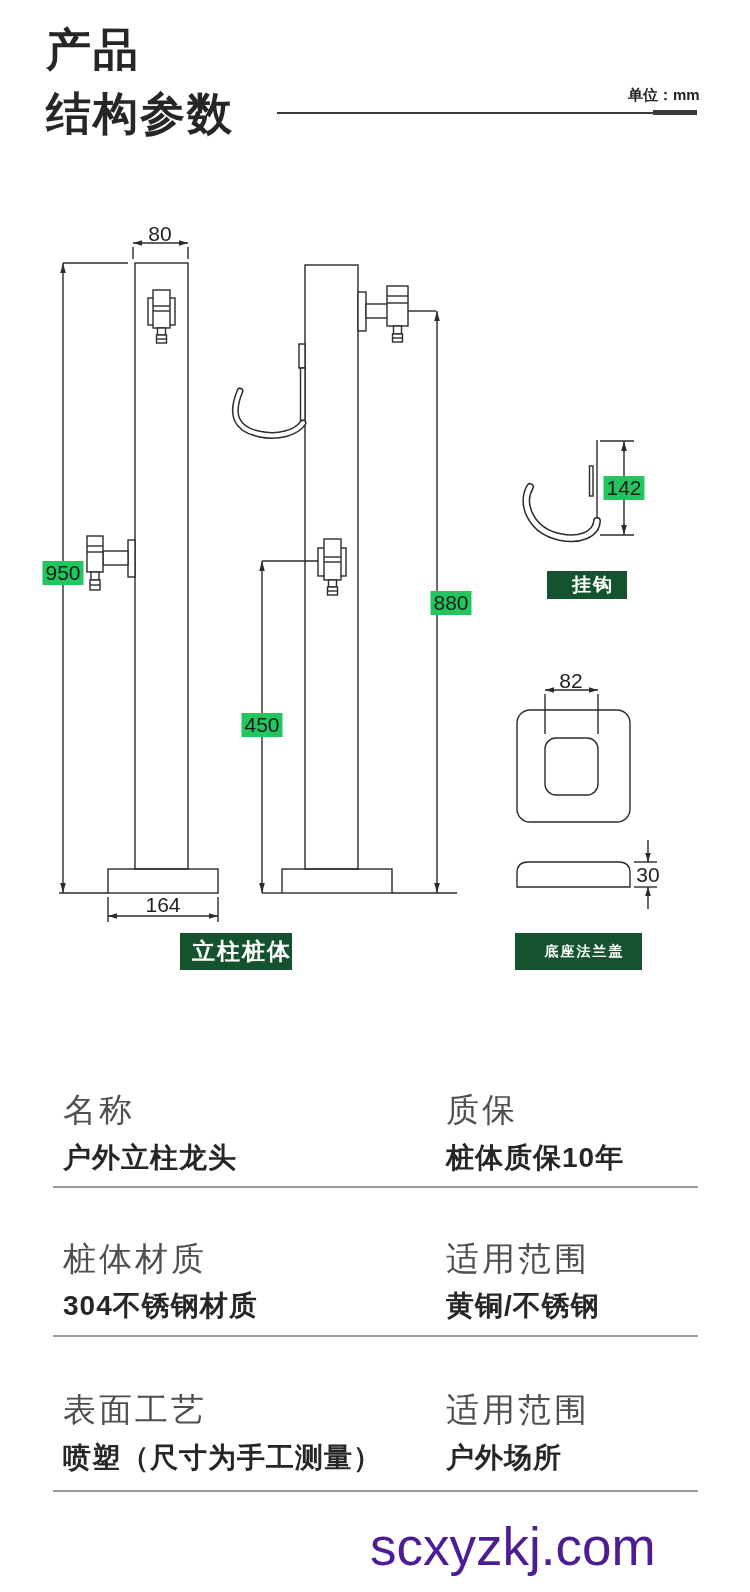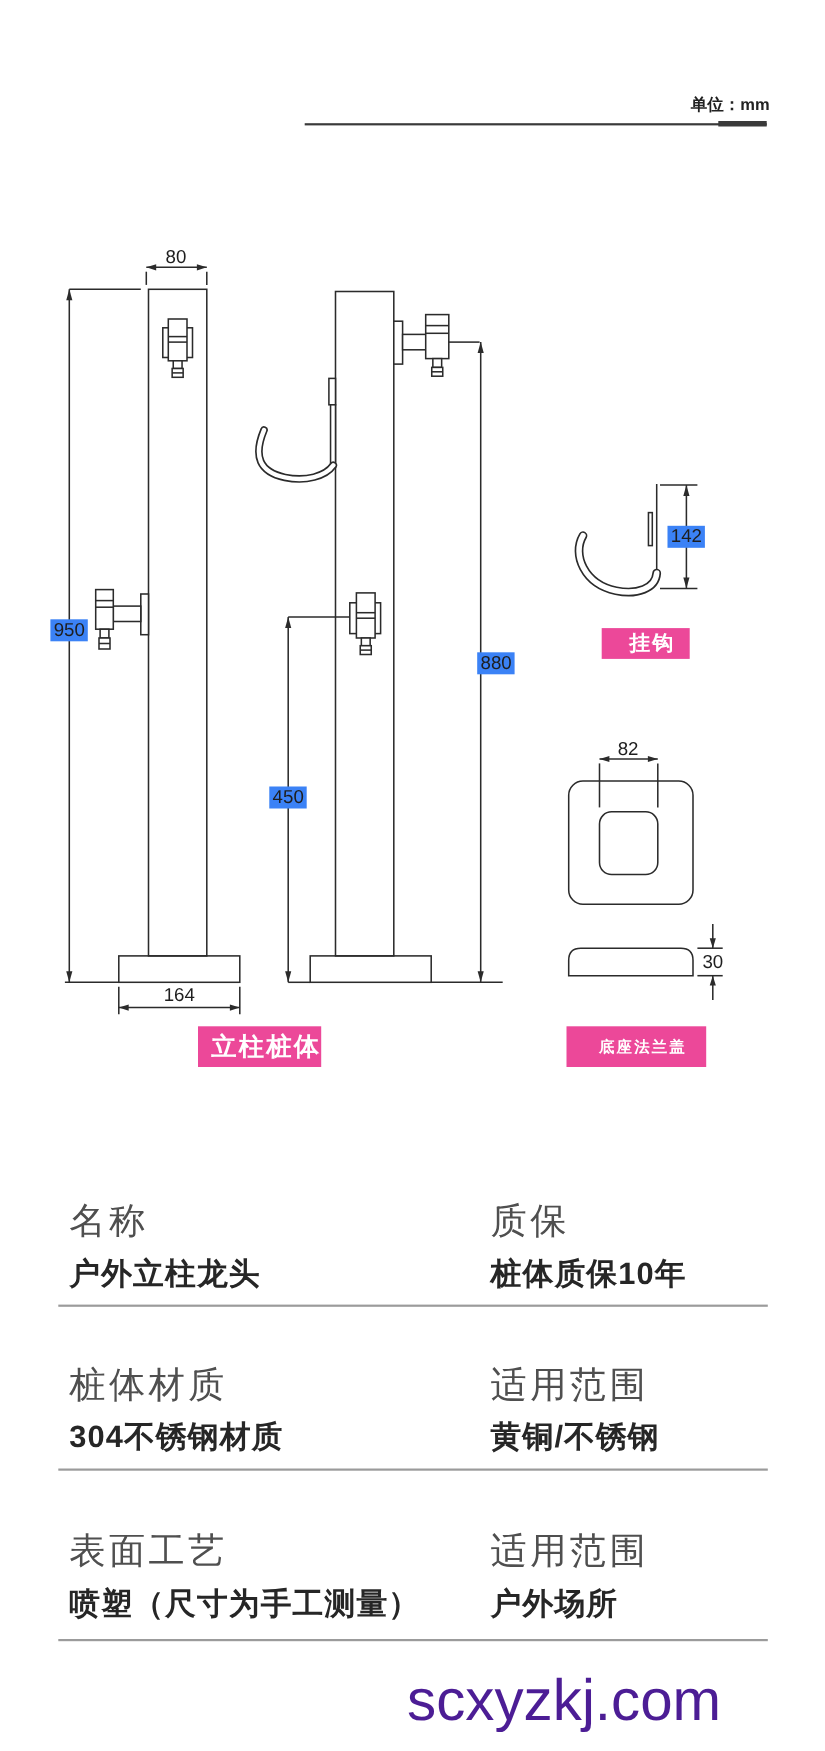--- a/index.html
+++ b/index.html
@@ -10,23 +10,23 @@
   }
   
   .title { position:absolute; left:46px; font-size:45px; font-weight:700; color:#262626; letter-spacing:2px; }
   .title.l1 { top:20px; }
   .title.l2 { top:84px; }
   .unit { position:absolute; left:628px; top:86px; font-size:15px; font-weight:600; color:#222; }
   .hline { position:absolute; left:277px; top:112px; width:420px; height:2px; background:#3a3a3a; }
   .hline-thick { position:absolute; left:653px; top:110px; width:44px; height:5px; background:#3a3a3a; }
   
   .drawing { position:absolute; left:0; top:0; }
-  .dim { position:absolute; transform:translate(-50%,-50%); font-size:17px; color:#1e1e1e; white-space:nowrap; }
-  .dim.bg { background:#3b82f6; padding:0 3px; }
-  .part-label { position:absolute; background:#ec4899; color:#fff; display:flex; align-items:center; justify-content:center; font-weight:700; letter-spacing:2px;padding-left:12px; }
+  .dim { position:absolute; transform:translate(-50%,-50%); font-size:21px; color:#1e1e1e; white-space:nowrap; }
+  .dim.bg { background:#22c55e; padding:0 3px; }
+  .part-label { position:absolute; background:#14532d; color:#fff; display:flex; align-items:center; justify-content:center; font-weight:700; letter-spacing:2px;padding-left:12px; }
   .part-label.col   { left:180px; top:933px; width:112px; height:37px; font-size:23px; }
   .part-label.flg   { left:515px; top:933px; width:127px; height:37px; font-size:14px; }
   .part-label.hook  { left:547px; top:571px; width:80px;  height:28px; font-size:19px; }
   
   .note { position:absolute; left:44px; top:996px; font-size:20px; color:#8c8c8c; letter-spacing:0.5px; white-space:nowrap; }
   
   .spec-label { position:absolute; font-size:33px; font-weight:400; color:#4f4f4f; letter-spacing:3px; }
   .spec-value { position:absolute; font-size:28px; font-weight:700; color:#262626; letter-spacing:1px; }
   .divider { position:absolute; left:53px; width:645px; height:2px; background:#9b9b9b; }
   .c1 { left:63px; } .c2 { left:446px; }
@@ -35,20 +35,22 @@
   .r3l { top:1388px; } .r3v { top:1439px; }
   .d1 { top:1186px; } .d2 { top:1335px; } .d3 { top:1490px; }
   
   .watermark { position:absolute; left:370px; top:1516px; font-size:53px; font-weight:400; color:#4c1d95; }
 </style>
 </head>
 <body>
 
 <div class="page">
 
+  <div class="title l1">产品</div>
+  <div class="title l2">结构参数</div>
   <div class="unit">单位：mm</div>
   <div class="hline"></div>
   <div class="hline-thick"></div>
 
   <svg class="drawing" width="750" height="1000" viewBox="0 0 750 1000" fill="none" stroke="#2b2b2b" stroke-width="1.4">
 
     <g>
       <rect x="135" y="263" width="53" height="606"></rect>
       <rect x="108" y="869" width="110" height="24"></rect>
 

